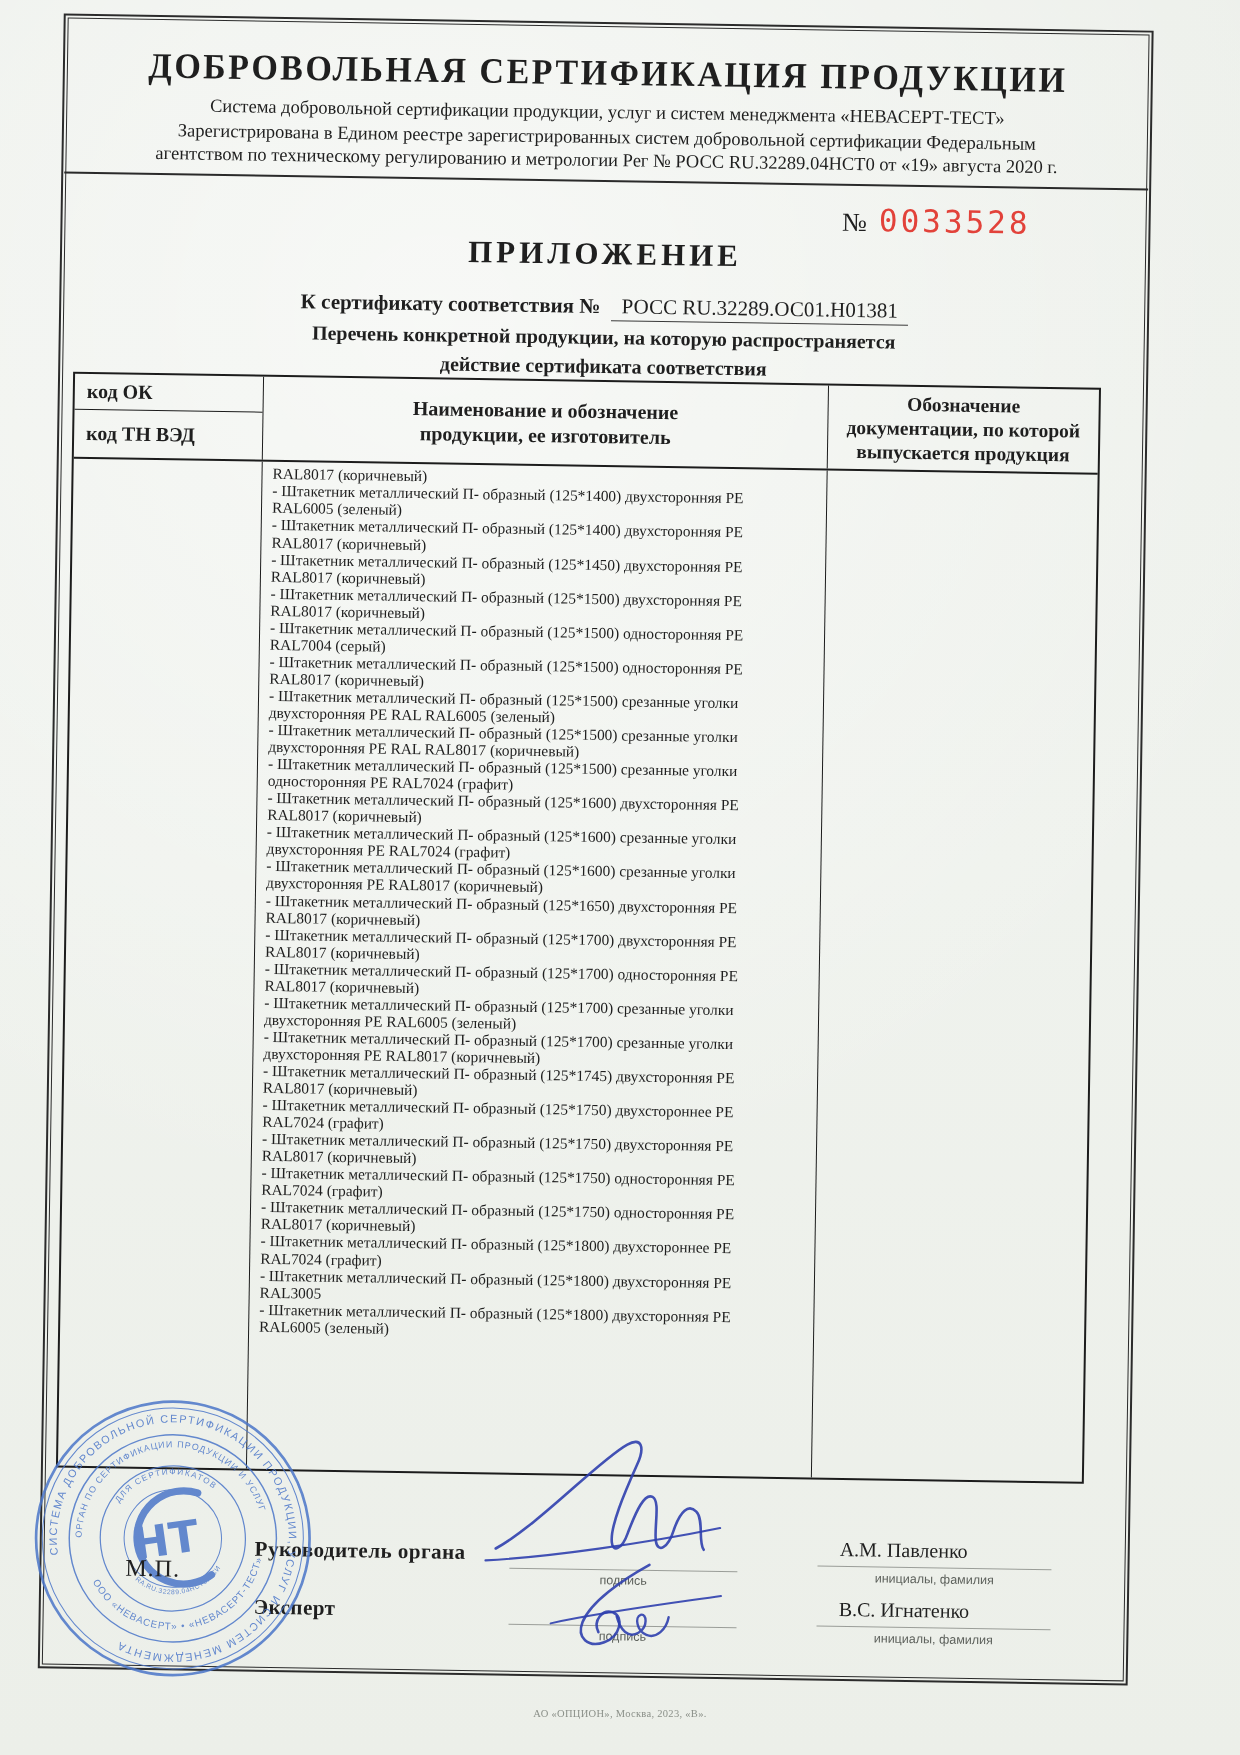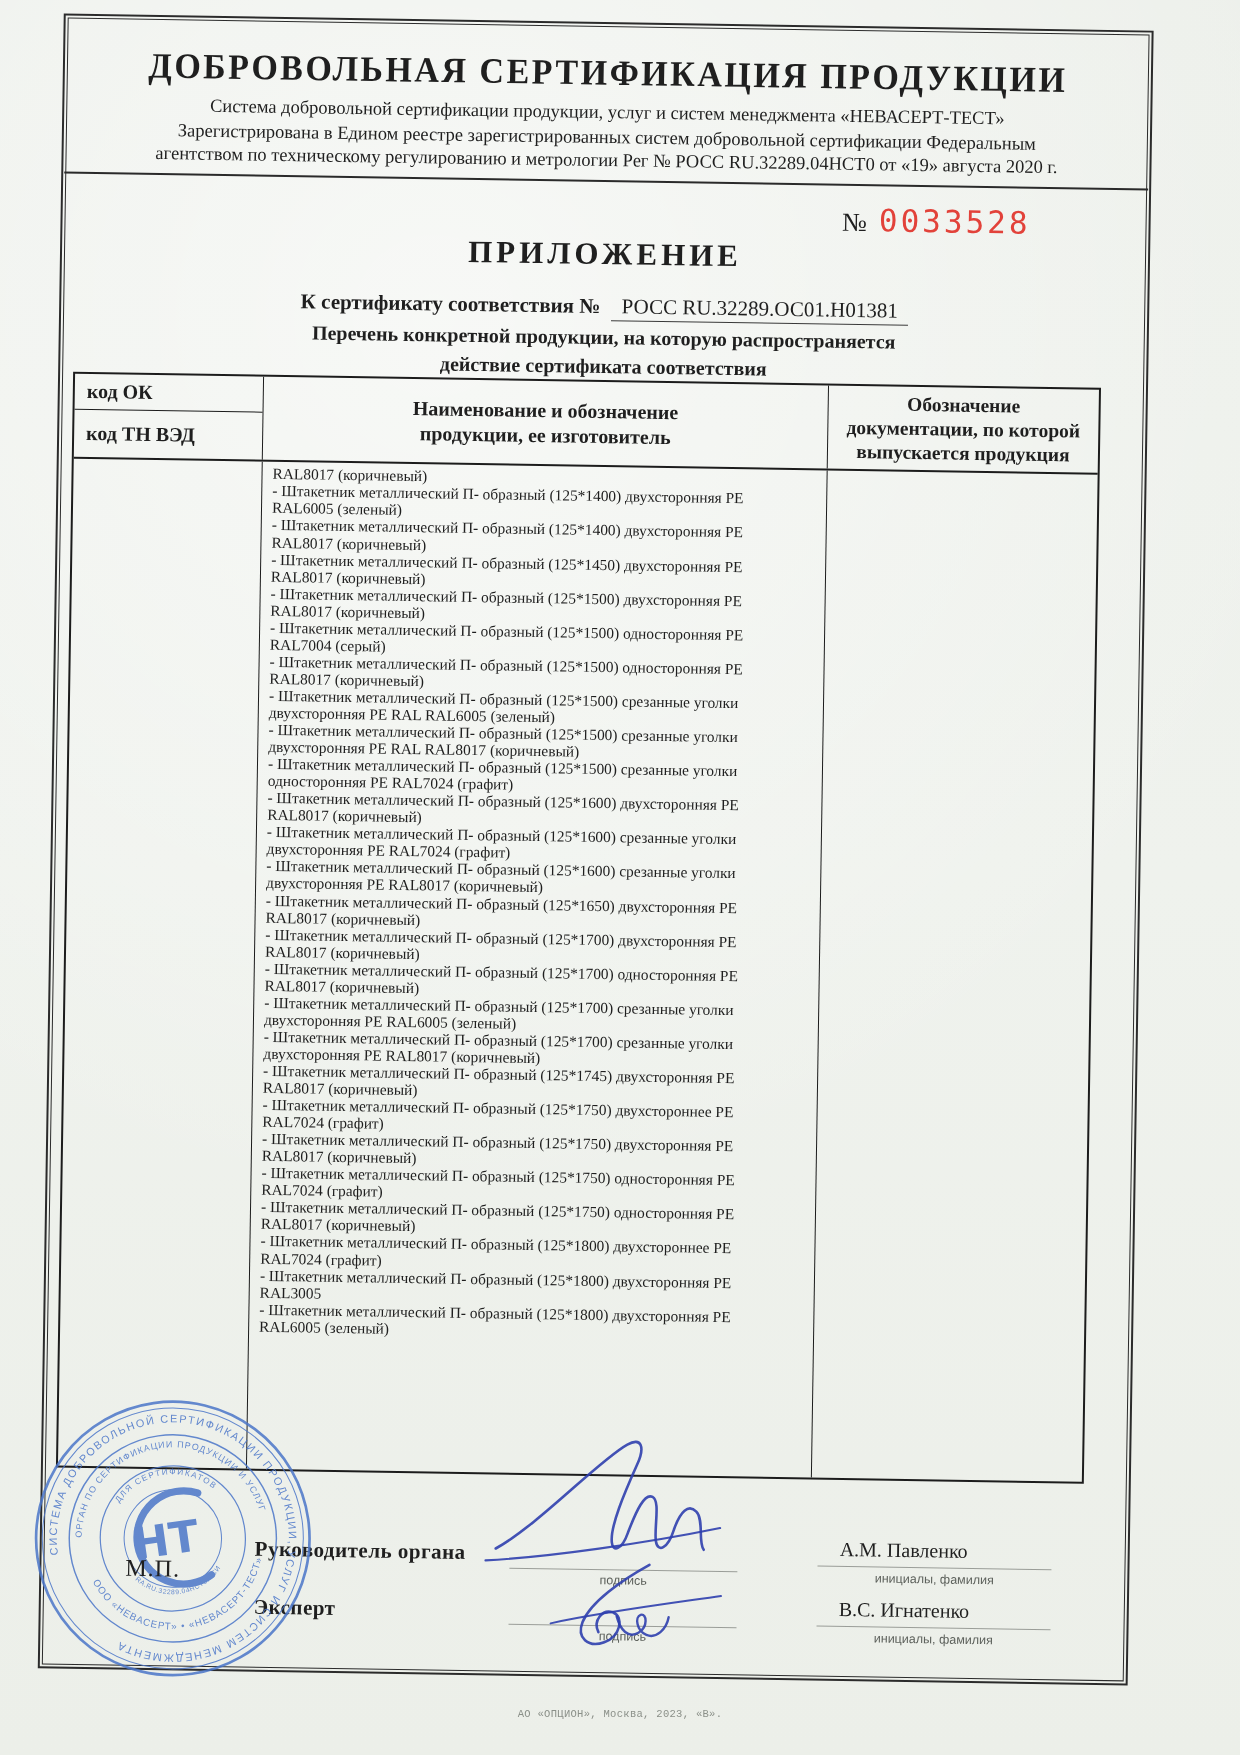--- a/index.html
+++ b/index.html
@@ -75,21 +75,21 @@
 
   .stamp{left:-12px;top:1378px;z-index:5;opacity:.85;transform:rotate(-9deg);}
   .stamp text{fill:#4b76c9;}
   .stamp .ring{stroke:#4b76c9;fill:none;}
   .sigsvg{z-index:6;}
   .sigsvg path{stroke:#2f3fae;fill:none;stroke-linecap:round;stroke-linejoin:round;opacity:.9;}
   .sig1{left:438px;top:1408px;}
   .sig2{left:482px;top:1532px;}
 
   .footer{position:absolute;top:1708px;left:0;width:100%;text-align:center;
-          font-family:Liberation Mono, monospace;font-size:10.5px;color:#8b9089;letter-spacing:.3px;}
+          font-family:Liberation Serif, serif;font-size:10.5px;color:#8b9089;letter-spacing:.3px;}
 </style>
 </head>
 <body>
 
 <div class="scan">
   <div class="frame-outer"></div>
   <div class="frame-inner"></div>
 
   <div class="abs ctr hdr-title">ДОБРОВОЛЬНАЯ СЕРТИФИКАЦИЯ ПРОДУКЦИИ</div>
   <div class="abs ctr hdr-sub sub1">Система добровольной сертификации продукции, услуг и систем менеджмента «НЕВАСЕРТ-ТЕСТ»</div>

